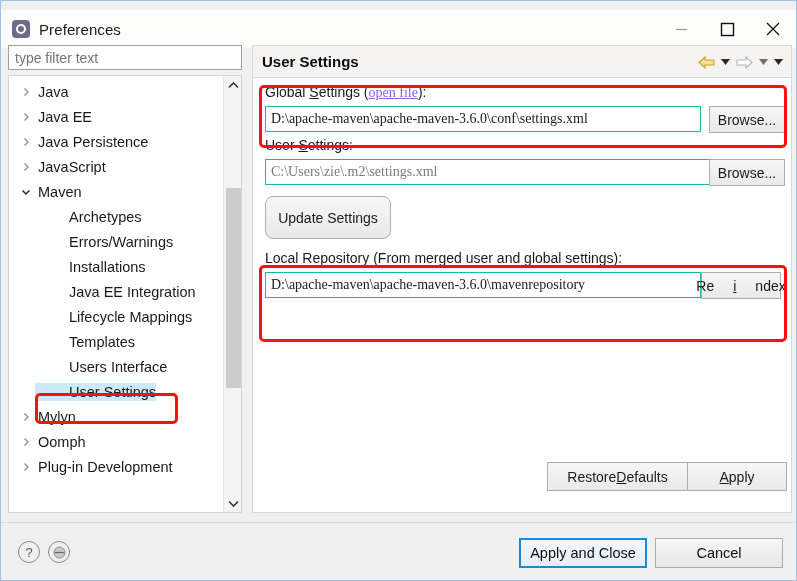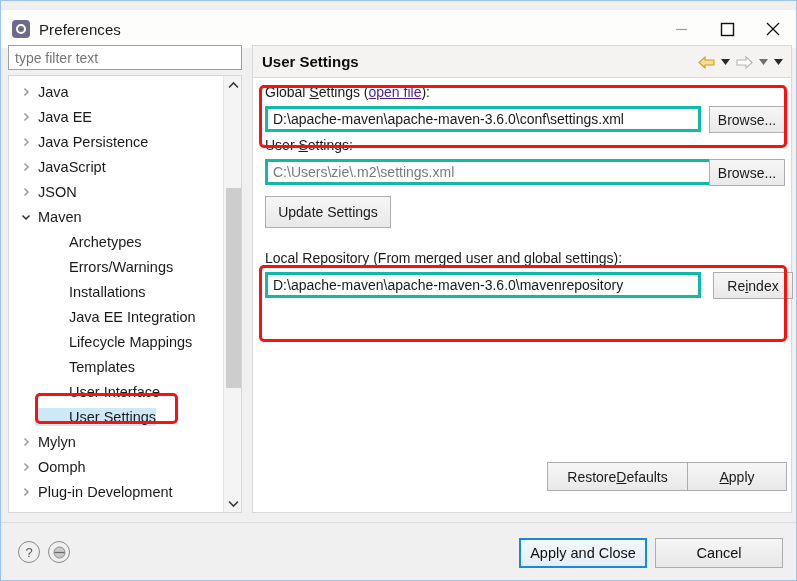--- a/index.html
+++ b/index.html
@@ -149,42 +149,42 @@
   .content-body { position: relative; height: 434px; }
 
   .flabel {
     position: absolute;
     font-size: 14px; color: #1a1a1a;
     white-space: nowrap;
   }
   .ffield {
     position: absolute;
     height: 26px;
-    border: 3px solid #14b8a6;
+    border: 1px solid #14b8a6;
     background: #ffffff;
     font-size: 14px; color: #1a1a1a;
     padding: 0 17px 0 5px;
     line-height: 24px;
-    font-family: Liberation Sans, sans-serif;
+    font-family: Liberation Serif, serif;
     white-space: nowrap; overflow: hidden;
     outline: none;
   }
   .ffield.disabled { color: #7a7a7a; background: #ffffff; }
   .fbtn {
     position: absolute;
     height: 27px;
     border: 1px solid #adadad;
     background: linear-gradient(#f6f6f6, #e9e9e9);
     font-size: 14px; color: #1a1a1a;
     display: flex; align-items: center; justify-content: center;
     font-family: "Liberation Sans", sans-serif;
     white-space: nowrap;
     text-align: right;
   }
-  .link { color: #4c1d95; text-decoration: underline; }
+  .link { color: #8b5cf6; text-decoration: underline; font-family: Liberation Serif, serif; }
   .mn { text-decoration: underline; }
 
   
   .redbox {
     position: absolute;
     border: 3px solid #fb0f0f;
     border-radius: 5px;
     pointer-events: none;
   }
 
@@ -281,28 +281,20 @@
             <span class="chev">
               <svg width="10" height="10" viewBox="0 0 10 10">
                 <polyline points="3.5,1.5 7,5 3.5,8.5" fill="none" stroke="#9a9a9a" stroke-width="1.5"></polyline>
               </svg>
             </span>
             <span class="tlabel">JavaScript</span>
           </div>
           <div class="tree-item">
             <span class="chev">
               <svg width="10" height="10" viewBox="0 0 10 10">
-                <polyline points="3.5,1.5 7,5 3.5,8.5" fill="none" stroke="#9a9a9a" stroke-width="1.5"></polyline>
-              </svg>
-            </span>
-            <span class="tlabel">JSON</span>
-          </div>
-          <div class="tree-item">
-            <span class="chev">
-              <svg width="10" height="10" viewBox="0 0 10 10">
                 <polyline points="1.5,3.5 5,7 8.5,3.5" fill="none" stroke="#2b2b2b" stroke-width="1.5"></polyline>
               </svg>
             </span>
             <span class="tlabel">Maven</span>
           </div>
           <div class="tree-item child">
             <span class="chev"></span>
             <span class="tlabel">Archetypes</span>
           </div>
           <div class="tree-item child">
@@ -320,21 +312,21 @@
           <div class="tree-item child">
             <span class="chev"></span>
             <span class="tlabel">Lifecycle Mappings</span>
           </div>
           <div class="tree-item child">
             <span class="chev"></span>
             <span class="tlabel">Templates</span>
           </div>
           <div class="tree-item child">
             <span class="chev"></span>
-            <span class="tlabel">User Interface</span>
+            <span class="tlabel">Users Interface</span>
           </div>
           <div class="tree-item child selected">
             <span class="chev"></span>
             <span class="tlabel">User Settings</span>
           </div>
           <div class="tree-item">
             <span class="chev">
               <svg width="10" height="10" viewBox="0 0 10 10">
                 <polyline points="3.5,1.5 7,5 3.5,8.5" fill="none" stroke="#9a9a9a" stroke-width="1.5"></polyline>
               </svg>
@@ -409,25 +401,25 @@
 
     <div class="content-body">
 
       <div class="flabel" style="left:12px; top:6px;"><span>Global </span><span class="mn">S</span><span>ettings (</span><span class="link">open file</span><span>):</span></div>
       <input class="ffield" style="left: 12px; top: 28px; width: 436px;" value="D:\apache-maven\apache-maven-3.6.0\conf\settings.xml">
       <div class="fbtn" style="left:456px; top:28px; width:76px;">Browse...</div>
 
       <div class="flabel" style="left:12px; top:59px;"><span>User </span><span class="mn">S</span><span>ettings:</span></div>
       <input class="ffield disabled" style="left: 12px; top: 81px; width: 460px;" value="C:\Users\zie\.m2\settings.xml">
       <div class="fbtn" style="left:456px; top:81px; width:76px;">Browse...</div>
-      <div class="fbtn" style="left:12px; top:118px; width:126px; height:32px;">Update Settings</div>
+      <div class="fbtn" style="left:12px; top:118px; width:126px; height:43px;border-radius:8px;">Update Settings</div>
 
       <div class="flabel" style="left:12px; top:172px;">Local Repository (From merged user and global settings):</div>
       <input class="ffield" style="left: 12px; top: 194px; width: 436px;" value="D:\apache-maven\apache-maven-3.6.0\mavenrepository">
-      <div class="fbtn" style="left:460px; top:194px; width:80px;">
+      <div class="fbtn" style="left:448px; top:194px; width:80px;gap:19px;">
           <span>Re</span>
           <span class="mn">i</span>
           <span>ndex</span>
         </div>
 
       <div class="fbtn" style="left:294px; top:384px; width:141px; height:29px;">
           <span>Restore </span>
           <span class="mn">D</span>
           <span>efaults</span>
         </div>

